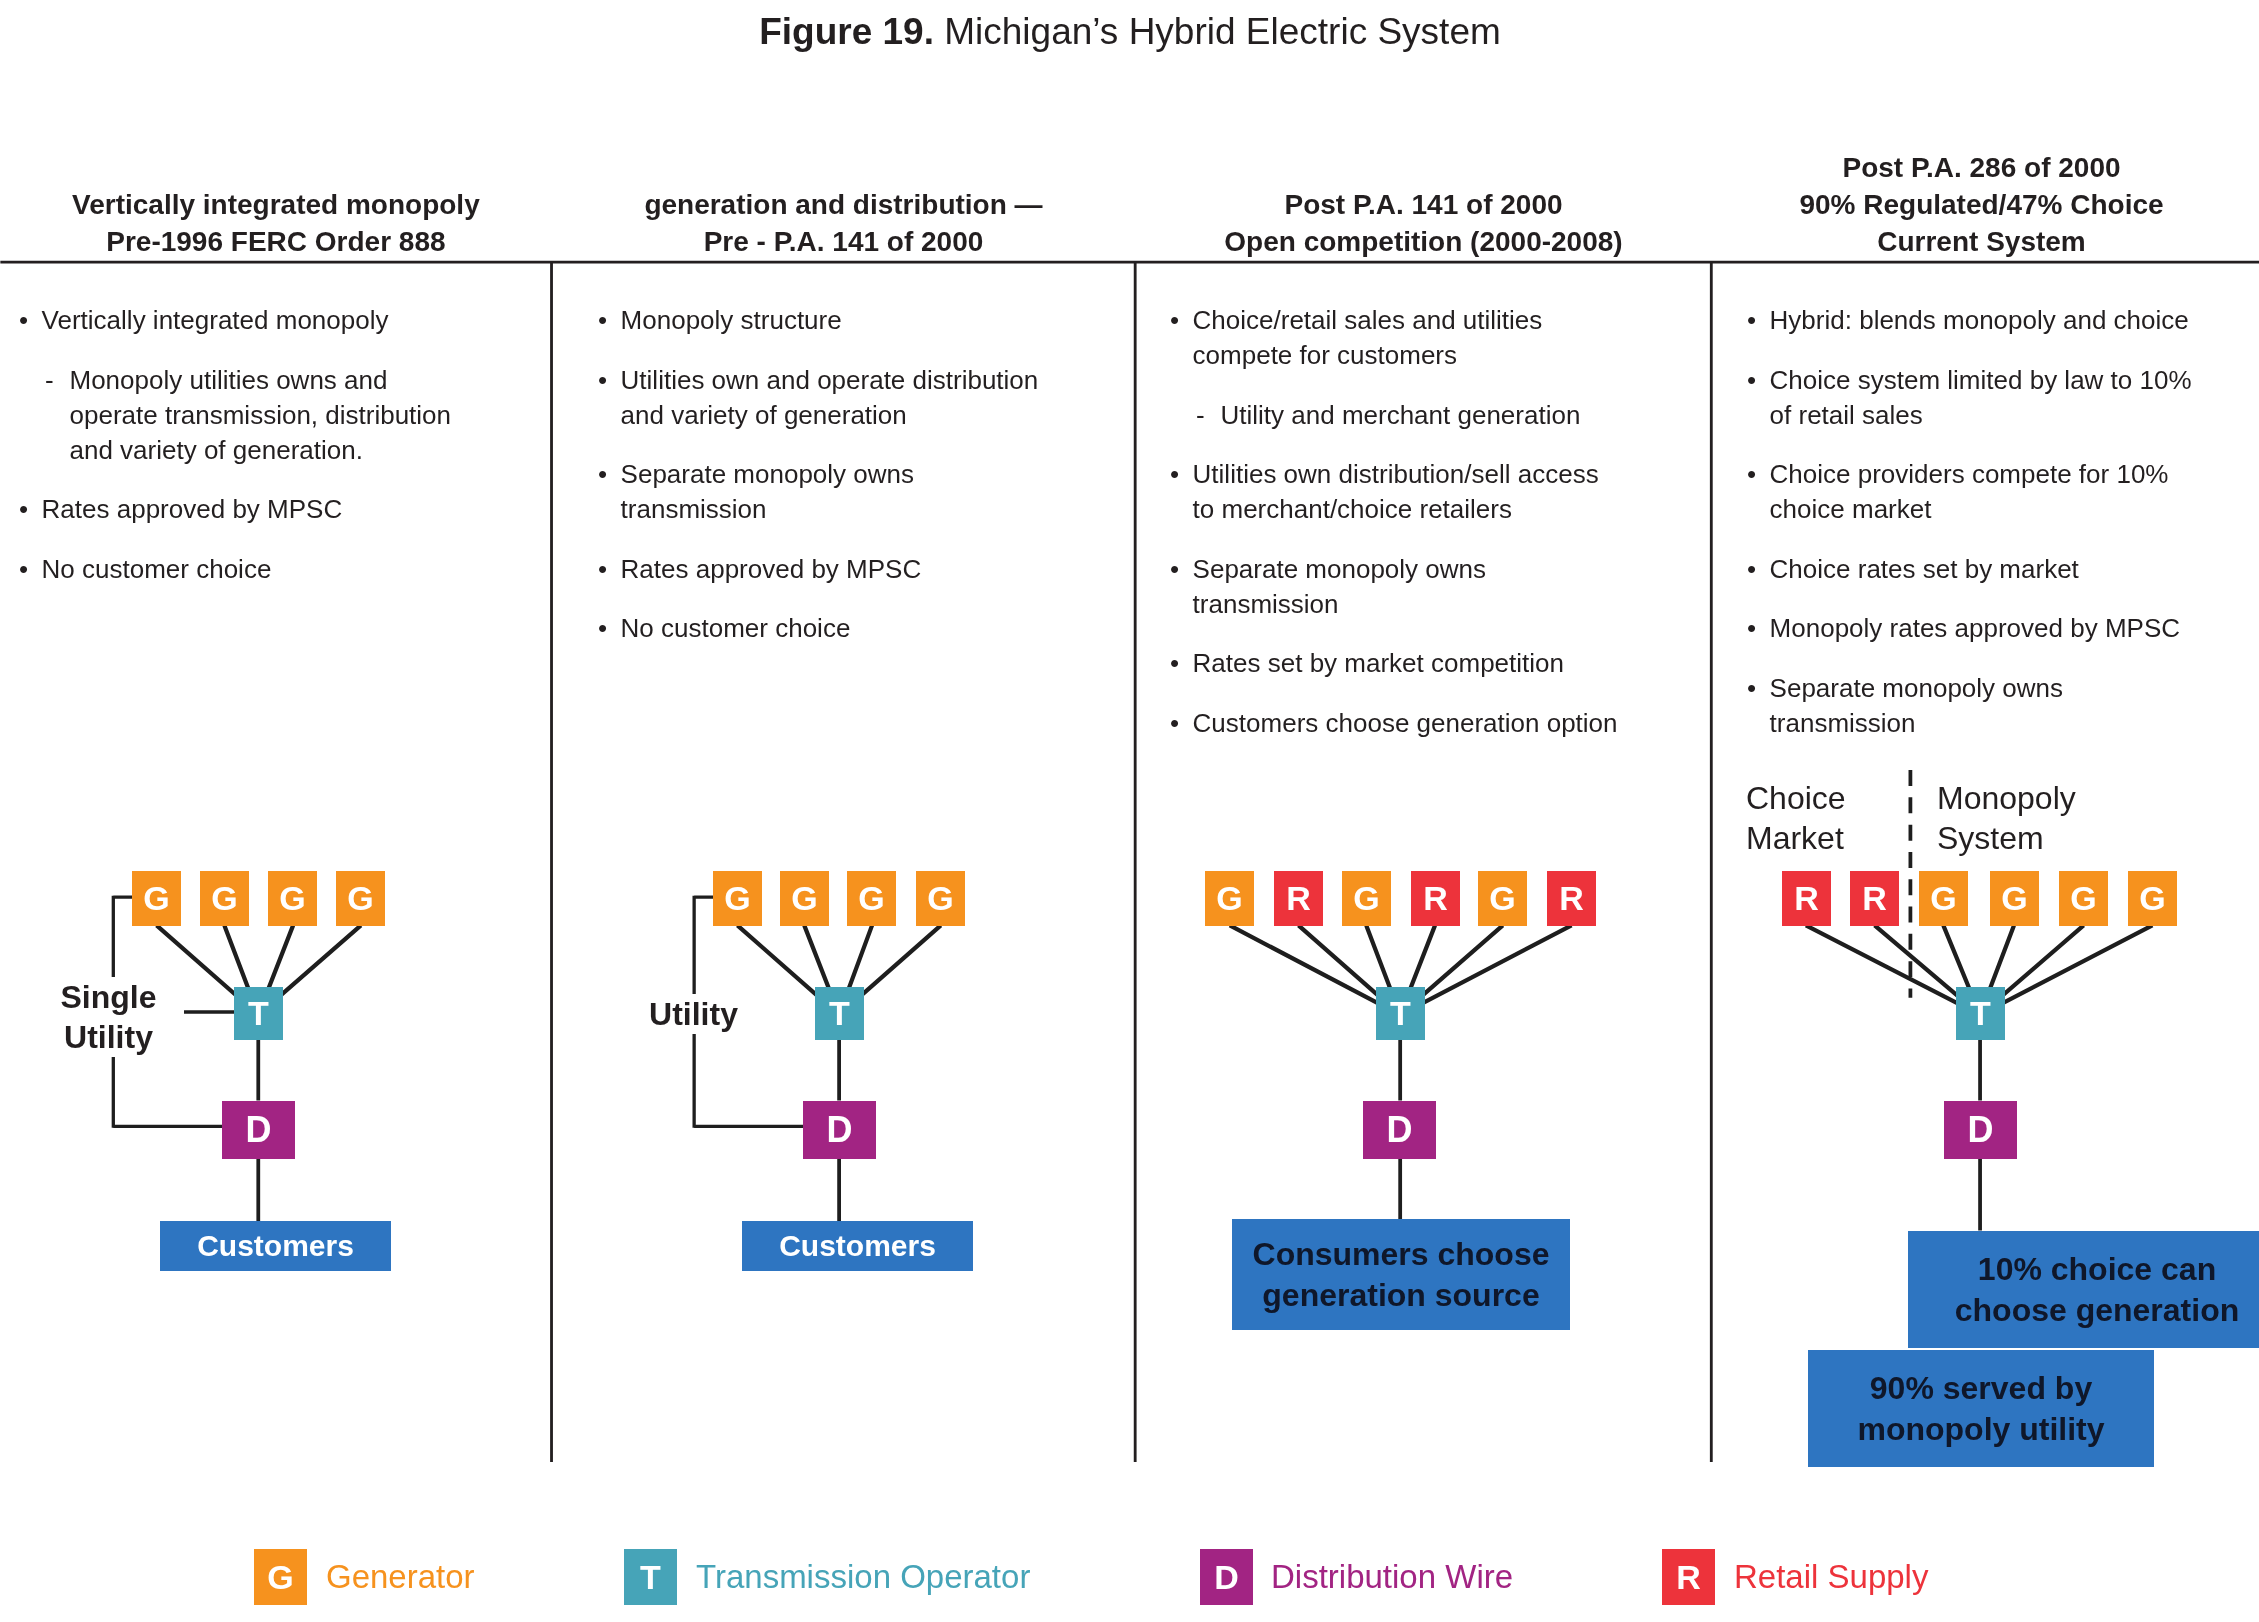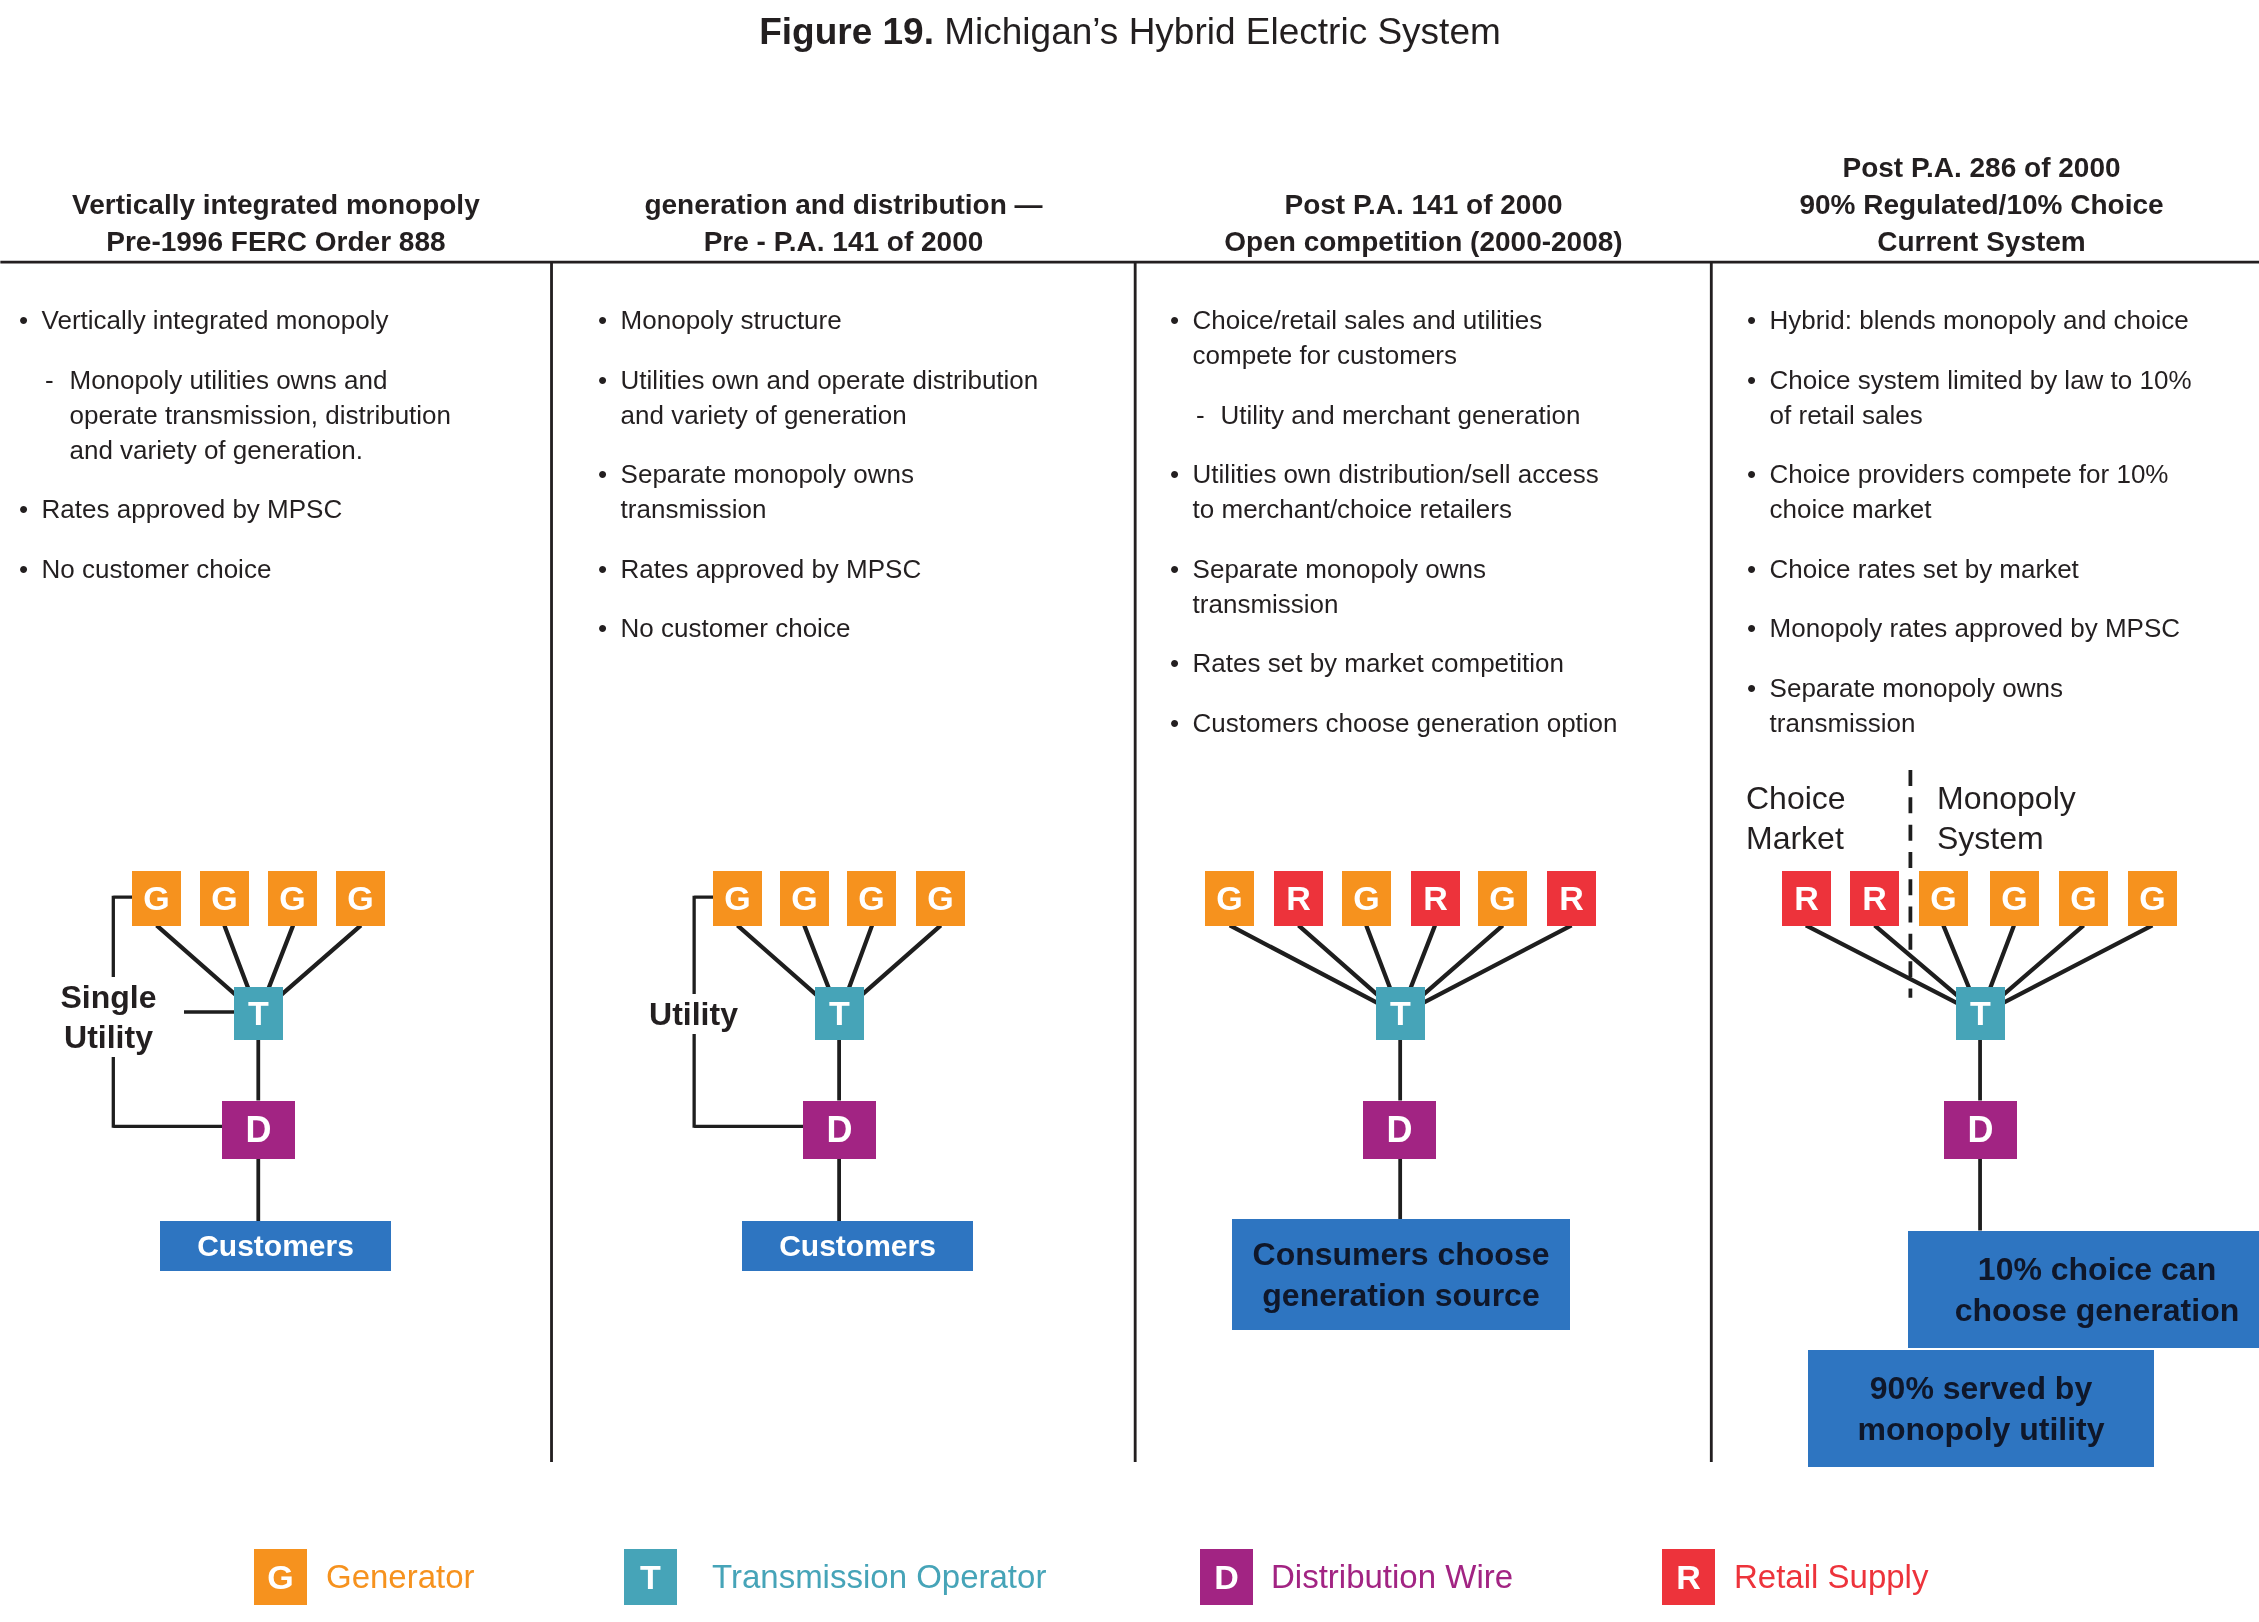--- a/index.html
+++ b/index.html
@@ -83,21 +83,21 @@
   <div class="abs colhead" style="left:552px;width:583px;">
     <div>generation and distribution —</div>
     <div>Pre - P.A. 141 of 2000</div>
   </div>
   <div class="abs colhead" style="left:1136px;width:575px;">
     <div>Post P.A. 141 of 2000</div>
     <div>Open competition (2000-2008)</div>
   </div>
   <div class="abs colhead" style="left:1712px;width:539px;">
     <div>Post P.A. 286 of 2000</div>
-    <div>90% Regulated/10% Choice</div>
+    <div>90% Regulated/47% Choice</div>
     <div>Current System</div>
   </div>
 
   <div class="abs bullets" style="left:19px;width:508px;">
     <div class="bullet">
         <span class="mk">•</span>
         <span class="tx">Vertically integrated monopoly</span>
       </div>
     <div class="bullet sub">
         <span class="mk">-</span>
@@ -303,21 +303,21 @@
   <div class="bigblue" style="left:1808px;top:1350px;width:346px;height:117px;">90% served by
 monopoly utility</div>
 
   <div class="leg-box gen" style="left:254px;top:1549px;">
       <span>G</span>
     </div>
   <div class="leg-label" style="left:326px;top:1549px;color:#F6921E;">Generator</div>
   <div class="leg-box" style="left:624px;top:1549px;background:#46A4B8;">
       <span>T</span>
     </div>
-  <div class="leg-label" style="left:696px;top:1549px;color:#46A4B8;margin-left:16px;">Transmission Operator</div>
+  <div class="leg-label" style="left:696px;top:1549px;color:#46A4B8;">Transmission Operator</div>
   <div class="leg-box" style="left:1200px;top:1549px;background:#A22483;">
       <span>D</span>
     </div>
   <div class="leg-label" style="left:1271px;top:1549px;color:#A22483;">Distribution Wire</div>
   <div class="leg-box ret" style="left:1662px;top:1549px;">
       <span>R</span>
     </div>
   <div class="leg-label" style="left:1734px;top:1549px;color:#ED333B;">Retail Supply</div>
 
 </div>

